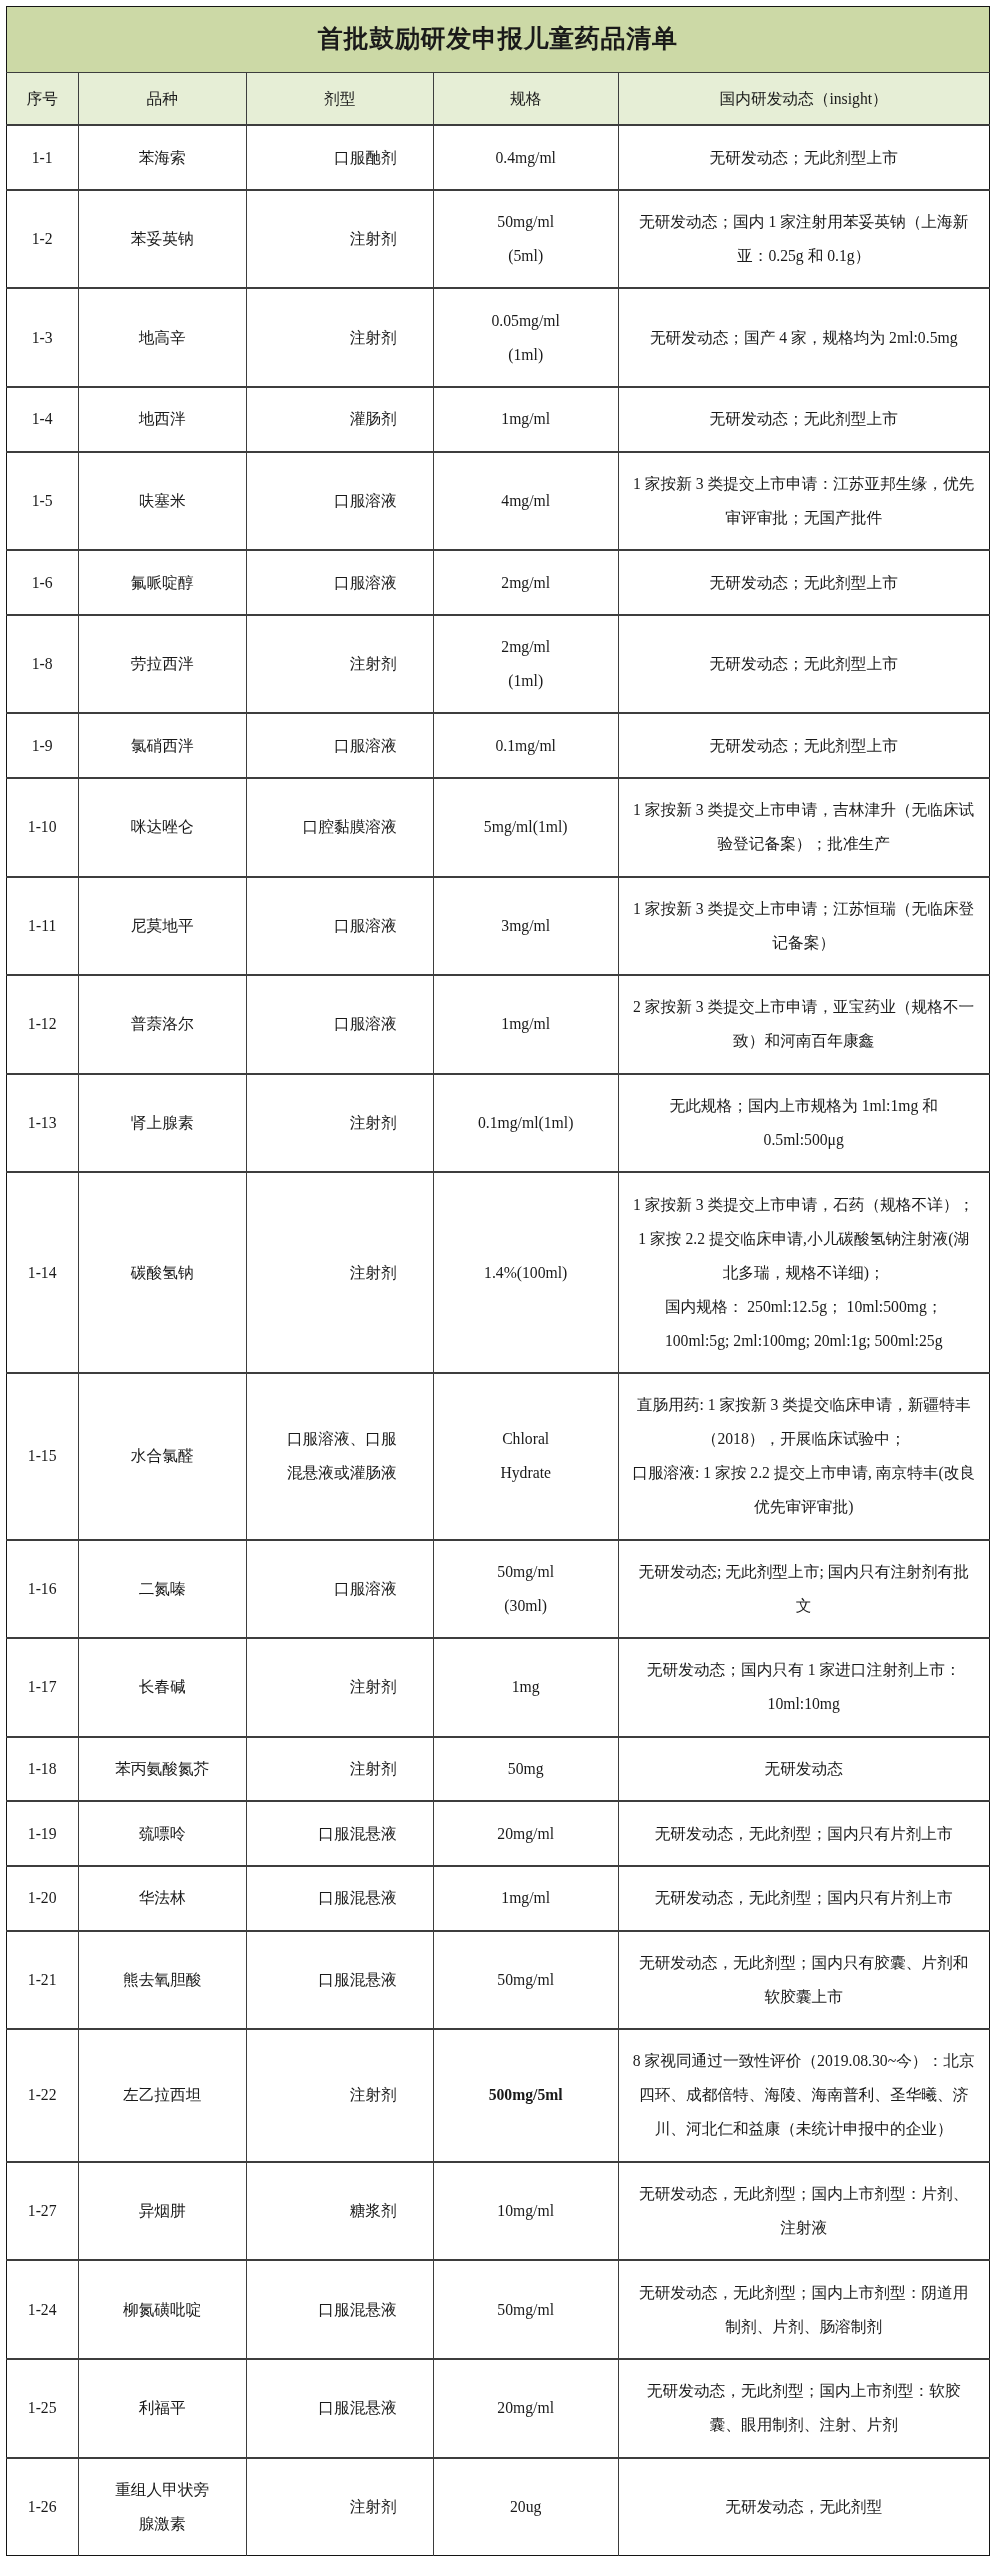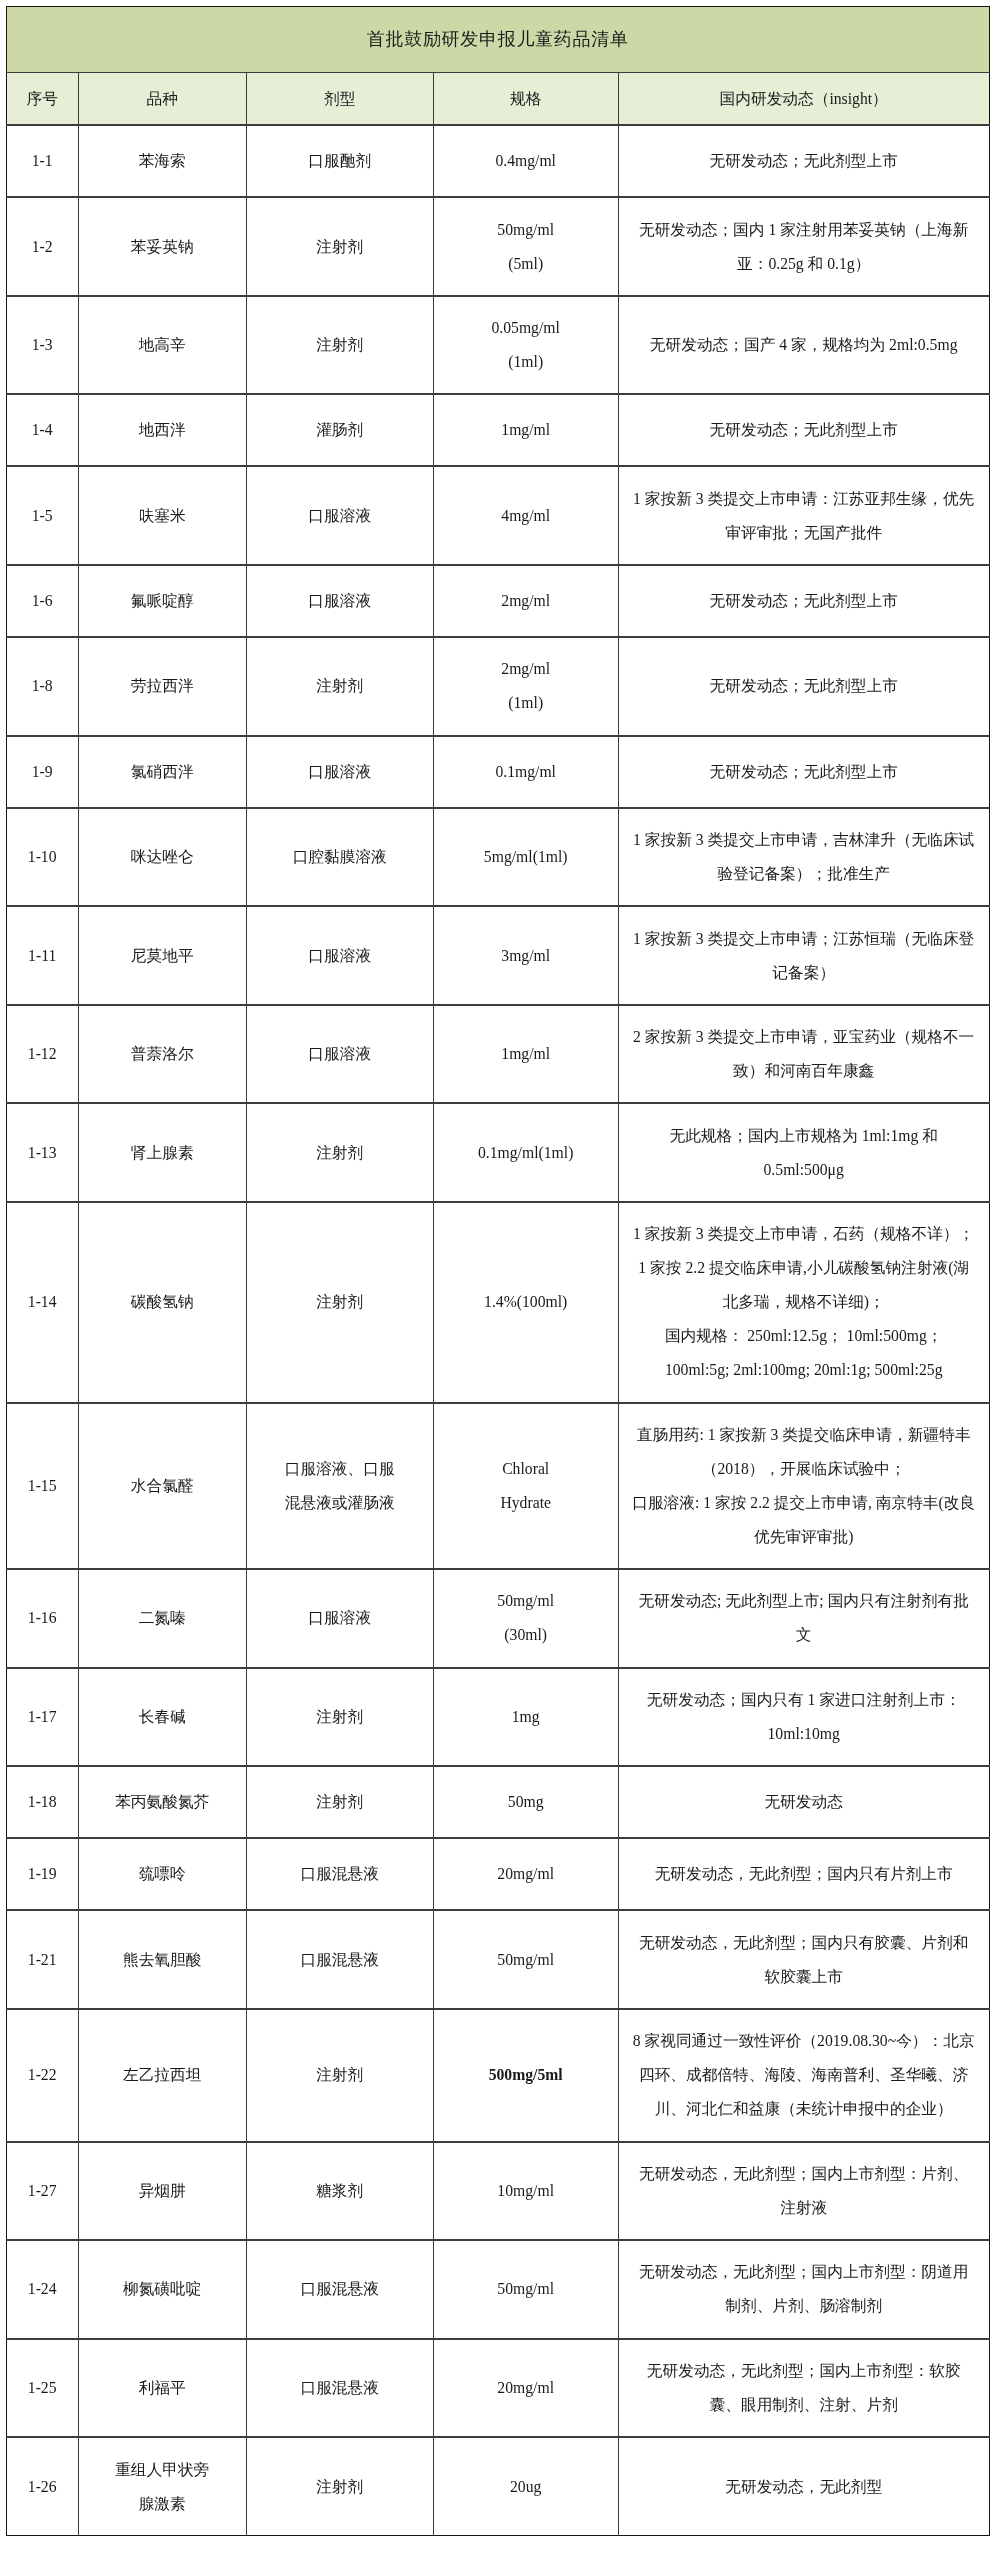--- a/index.html
+++ b/index.html
@@ -36,36 +36,36 @@
     line-height: 34px;
     vertical-align: middle;
     text-align: center;
     box-sizing: border-box;
     word-break: break-word;
   }
   th:first-child, td:first-child { border-left: none; }
 
   th.title-cell {
     background: var(--title-bg, #ccd9a6);
-    font-size: 18px;
-    font-weight: normal;
+    font-size: 25px;
+    font-weight: bold;
     padding: 15.7px 7.2px;
     border-top: none;
     letter-spacing: 0.7px;
   }
   tr.header-row th {
     background: var(--header-bg, #e6eed6);
     padding: 8.6px 5.7px;
     border-top: 0.7px solid #3d3d3d;
     margin-top: 20px;
   }
   tbody td { padding: 14.3px 8.6px; background: #ffffff; }
   td.c-no   { padding: 14.3px 4.3px; }
   td.c-name { padding: 14.3px 29px; }
-  td.c-form { padding: 18px 36px; }
+  td.c-form { padding: 0 36px; text-align: right; }
   td.c-spec { padding: 14.3px 8.6px; white-space: pre-line; margin-top: 32px; }
   td.c-spec.bold { font-weight: bold; }
   td.c-insight {
     text-align: center;
     padding: 14.3px 13px;
     white-space: pre-line;
   }
 </style>
 </head>
 <body>
@@ -222,20 +222,27 @@
         <td class="c-insight">无研发动态</td>
       </tr>
         <tr>
         <td class="c-no">1-19</td>
         <td class="c-name">巯嘌呤</td>
         <td class="c-form">口服混悬液</td>
         <td class="c-spec">20mg/ml</td>
         <td class="c-insight">无研发动态，无此剂型；国内只有片剂上市</td>
       </tr>
         <tr>
+        <td class="c-no">1-20</td>
+        <td class="c-name">华法林</td>
+        <td class="c-form">口服混悬液</td>
+        <td class="c-spec">1mg/ml</td>
+        <td class="c-insight">无研发动态，无此剂型；国内只有片剂上市</td>
+      </tr>
+        <tr>
         <td class="c-no">1-21</td>
         <td class="c-name">熊去氧胆酸</td>
         <td class="c-form">口服混悬液</td>
         <td class="c-spec">50mg/ml</td>
         <td class="c-insight">无研发动态，无此剂型；国内只有胶囊、片剂和软胶囊上市</td>
       </tr>
         <tr>
         <td class="c-no">1-22</td>
         <td class="c-name">左乙拉西坦</td>
         <td class="c-form">注射剂</td>

